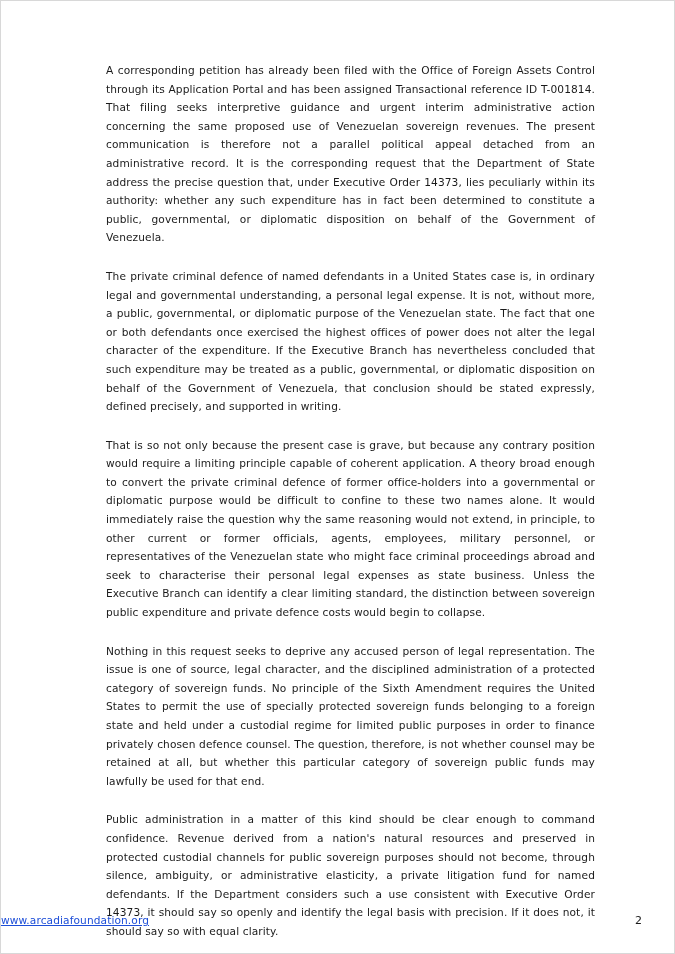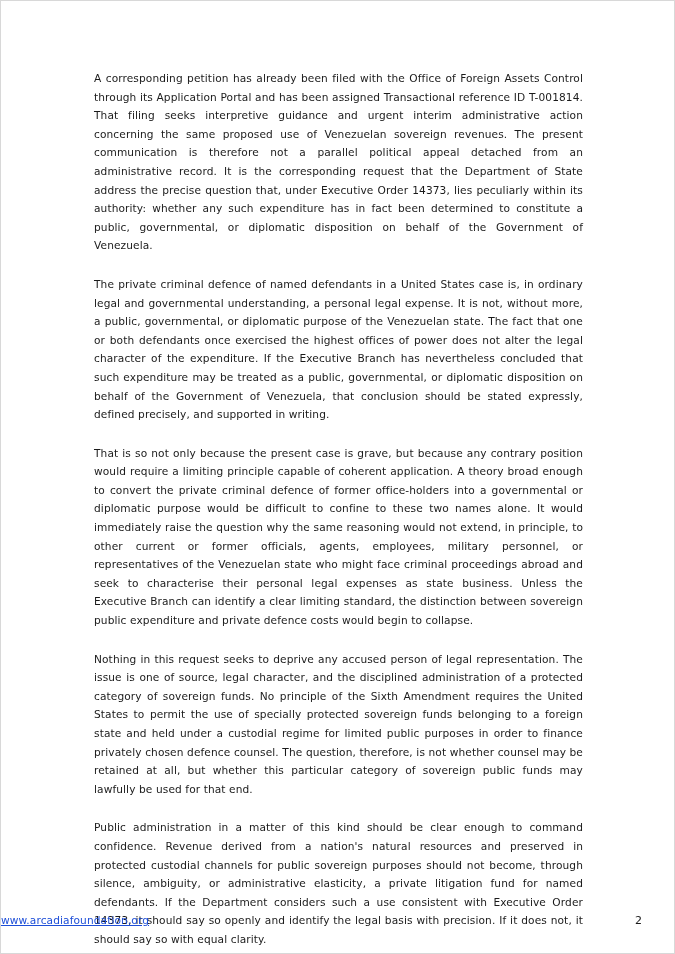--- a/index.html
+++ b/index.html
@@ -20,24 +20,23 @@
     left: 0;
     top: 0;
     width: 675px;
     height: 954px;
     background: #ffffff;
     border: 1px solid #d8d8d8;
     box-sizing: border-box;
   }
   .content {
     position: absolute;
-    left: 93px;
+    left: 105px;
     top: 60px;
     width: 489px;
-    margin-top: 8px;
   }
   p.para {
     margin: 0 0 20px 0;
     font-size: 10.6px;
     line-height: 18.6px;
     text-align: justify;
     color: #1a1a1a;
     letter-spacing: 0.01em;
   }
   p.para:last-child {

